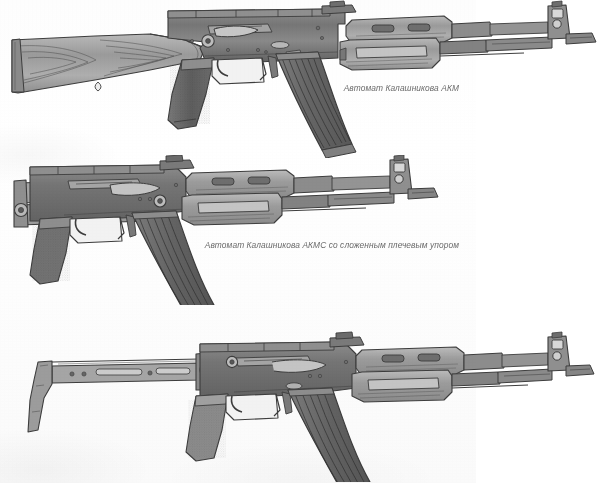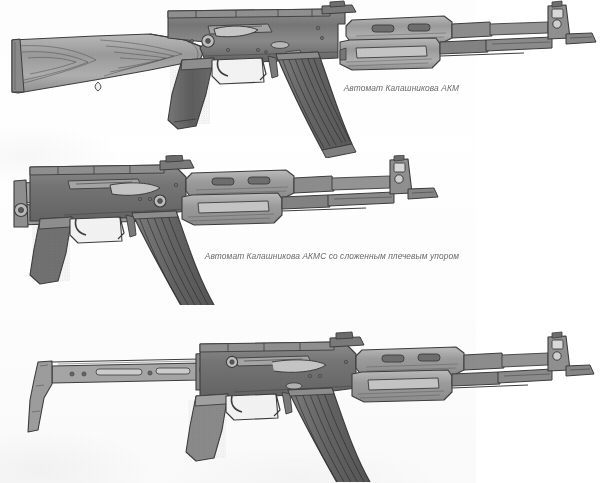--- a/index.html
+++ b/index.html
@@ -25,21 +25,21 @@
     font-size:8.4px;
     font-style:italic;
     letter-spacing:.08px;
     color:#6a6a6a;
     text-align:right;
     line-height:11.5px;
     white-space:nowrap;
     -webkit-font-smoothing:antialiased;
   }
   #cap1{right:17px;top:83px;}
-  #cap2{right:17px;top:251px;}
+  #cap2{right:17px;top:240px;}
   #cap3{right:17px;top:403px;}
   .cap-line{display:block;}
   .grain{
     position:absolute;inset:0;pointer-events:none;
     opacity:.5;
     background-image:
       repeating-linear-gradient(0deg, rgba(0,0,0,0.012) 0px, rgba(0,0,0,0) 1px, rgba(0,0,0,0) 3px),
       repeating-linear-gradient(90deg, rgba(0,0,0,0.010) 0px, rgba(0,0,0,0) 1px, rgba(0,0,0,0) 4px);
   }
 </style>

